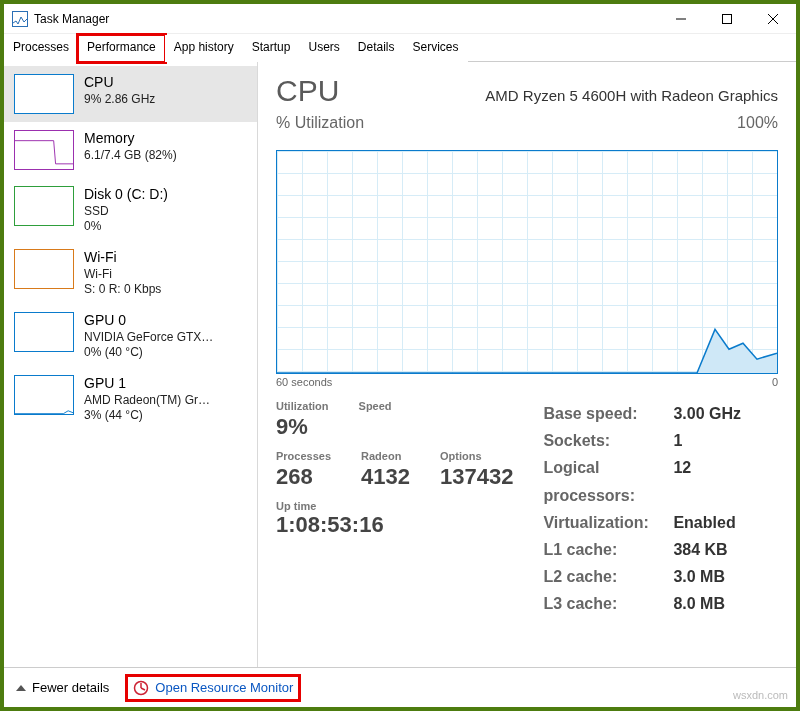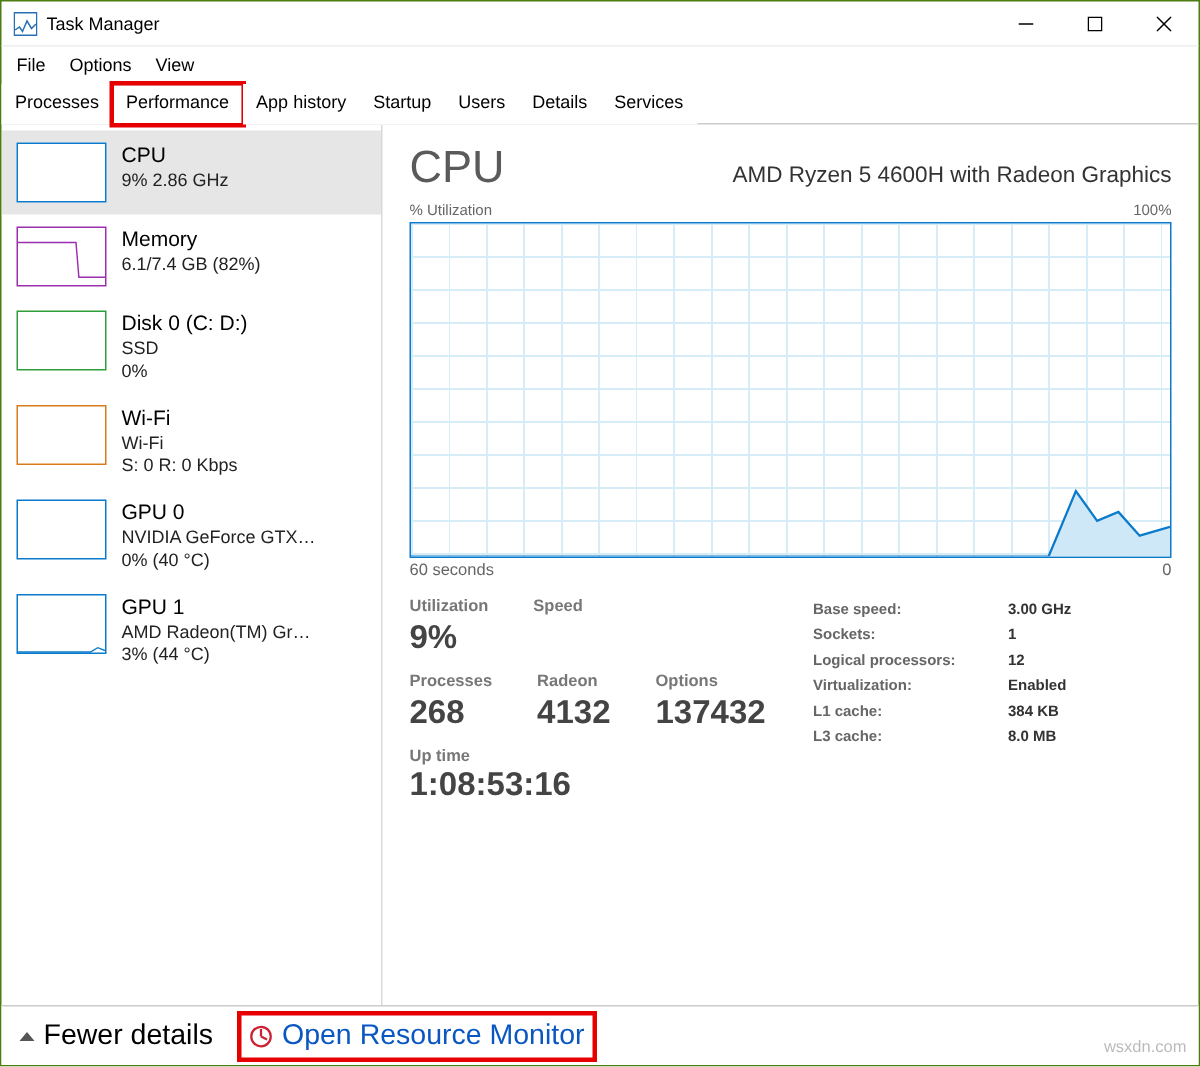--- a/index.html
+++ b/index.html
@@ -7,21 +7,21 @@
     margin: 0;
     font-family: "Segoe UI", Tahoma, sans-serif;
     font-size: 12px;
     background: #f0f0f0;
     color: #000;
   }
   .window {
     width: 800px;
     height: 711px;
     background: #fff;
-    border: 1px solid #4d7c0f;
+    border: 4px solid #4d7c0f;
     display: flex;
     flex-direction: column;
     position: relative;
   }
   .titlebar {
     height: 30px;
     display: flex;
     align-items: center;
     padding: 0 0 0 8px;
     border-bottom: 1px solid #eee;
@@ -101,22 +101,22 @@
   }
   .main-header {
     display: flex;
     align-items: baseline;
     justify-content: space-between;
     margin-bottom: 6px;
   }
   .main-header h1 { font-weight: 400; font-size: 30px; margin: 0; color: #5a5a5a; }
   .main-header .cpu-name { font-size: 15px; color: #333; }
   .chart-labels {
-    display: flex; justify-content: space-between; font-size: 10px; color: #666;
-    margin-bottom: 2px;
+    display: flex; justify-content: space-between; font-size: 16px; color: #666;
+    margin-bottom: 18px;
   }
   .chart {
     height: 224px;
     border: 1px solid #0a7bcc;
     position: relative;
     background:
       repeating-linear-gradient(to right, #d6ecf7 0, #d6ecf7 1px, transparent 1px, transparent 25px),
       repeating-linear-gradient(to bottom, #d6ecf7 0, #d6ecf7 1px, transparent 1px, transparent 22px);
     overflow: hidden;
   }
@@ -131,32 +131,32 @@
     gap: 30px;
     font-weight: bold;
   }
   .stats-left { flex: 1; }
   .big-row { display: flex; gap: 30px; margin-bottom: 10px; }
   .big-stat .lab { font-size: 11px; color: #777; }
   .big-stat .val { font-size: 22px; color: #444; margin-top: 2px; }
   .uptime-lab { font-size: 11px; color: #777; margin-top: 6px; }
   .uptime-val { font-size: 22px; color: #444; }
   .stats-right { flex: 1; }
-  .kv { display: flex; font-size: 10px; color: #555; line-height: 1.7; }
+  .kv { display: flex; font-size: 16px; color: #555; line-height: 1.7; }
   .kv .k { width: 130px; color: #666; }
   .kv .v { color: #333; }
 
   .footer {
     height: 40px;
     border-top: 1px solid #ccc;
     display: flex;
     align-items: center;
     padding: 0 12px;
     gap: 18px;
-    font-size: 19px;
+    font-size: 13px;
     background: #fff;
   }
   .fewer { display: flex; align-items: center; gap: 6px; }
   .resmon {
     display: flex; align-items: center; gap: 6px;
     color: #0a57c2;
   }
   .watermark {
     position: absolute; right: 8px; bottom: 6px; font-size: 11px; color: #bbb;
   }
@@ -185,25 +185,20 @@
         </svg>
     </div>
     <div class="winbtn">
       <svg width="10" height="10">
           <line x1="0" y1="0" x2="10" y2="10" stroke="#000"></line>
           <line x1="10" y1="0" x2="0" y2="10" stroke="#000"></line>
         </svg>
     </div>
   </div>
 
-  <div class="menubar">
-    <span>File</span>
-    <span>Options</span>
-    <span>View</span>
-  </div>
 
   <div class="tabs">
     <div class="tab">Processes</div>
     <div class="tab active highlight-red">Performance</div>
     <div class="tab">App history</div>
     <div class="tab">Startup</div>
     <div class="tab">Users</div>
     <div class="tab">Details</div>
     <div class="tab">Services</div>
   </div>
@@ -339,20 +334,24 @@
             </div>
           <div class="kv">
               <div class="k">Virtualization:</div>
               <div class="v">Enabled</div>
             </div>
           <div class="kv">
               <div class="k">L1 cache:</div>
               <div class="v">384 KB</div>
             </div>
           <div class="kv">
+              <div class="k">L2 cache:</div>
+              <div class="v">3.0 MB</div>
+            </div>
+          <div class="kv">
               <div class="k">L3 cache:</div>
               <div class="v">8.0 MB</div>
             </div>
         </div>
       </div>
     </div>
   </div>
 
   <div class="footer">
     <div class="fewer">

